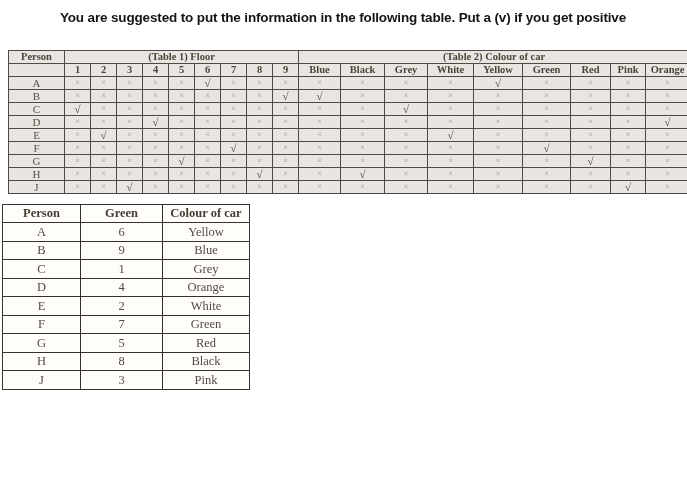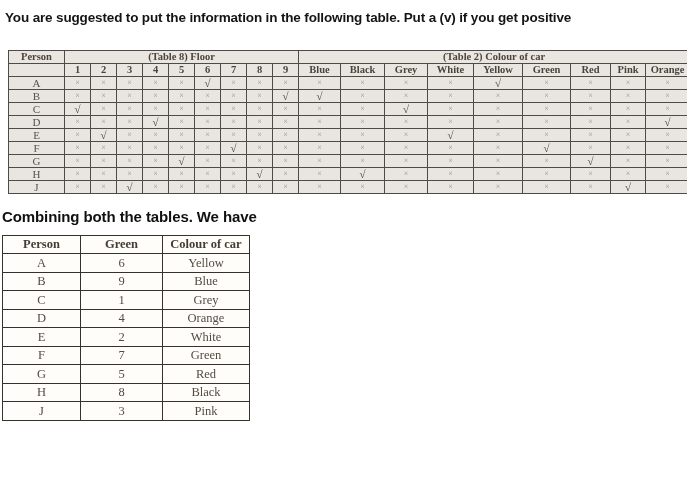--- a/index.html
+++ b/index.html
@@ -10,20 +10,21 @@
     font-family: "Liberation Serif", serif;
   }
   .intro {
     margin: 8px 6px 0 5px;
     font-family: "Liberation Sans", sans-serif;
     font-weight: 700;
     font-size: 13.5px;
     line-height: 1.55;
     color: #141414;
     letter-spacing: -0.15px;
+    text-align: center;
   }
   
   .grid-table {
     border-collapse: collapse;
     table-layout: fixed;
     width: 673px;
     margin: 21px 0 0 8px;
     background: #e9e6e1;
     filter: blur(0.3px);
   }
@@ -106,21 +107,21 @@
         <col style="width:46px">
         <col style="width:49px">
         <col style="width:48px">
         <col style="width:40px">
         <col style="width:35px">
         <col style="width:44px">
     </colgroup>
     <thead>
       <tr>
         <th>Person</th>
-        <th colspan="9">(Table 8) Floor</th>
+        <th colspan="9">(Table 1) Floor</th>
         <th colspan="9">(Table 2) Colour of car</th>
       </tr>
       <tr id="grid-subheader">
           <th class="person"></th>
           <th>1</th>
           <th>2</th>
           <th>3</th>
           <th>4</th>
           <th>5</th>
           <th>6</th>
@@ -324,21 +325,20 @@
           <td class="cross">×</td>
           <td class="cross">×</td>
           <td class="cross">×</td>
           <td class="cross">×</td>
           <td class="check">√</td>
           <td class="cross">×</td>
         </tr>
       </tbody>
   </table>
 
-  <p class="combining">Combining both the tables. We have</p>
 
   <table class="summary-table">
     <colgroup>
       <col style="width:78px">
         <col style="width:82px">
         <col style="width:87px">
     </colgroup>
     <thead>
       <tr id="summary-head">
           <th>Person</th>

